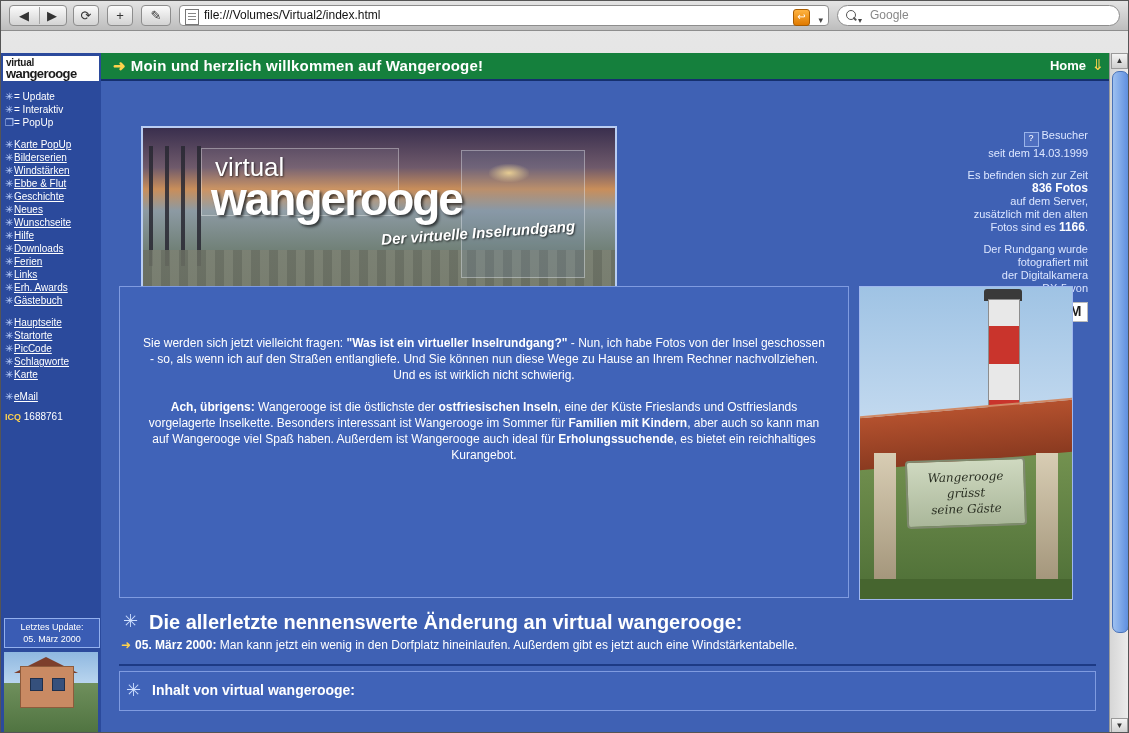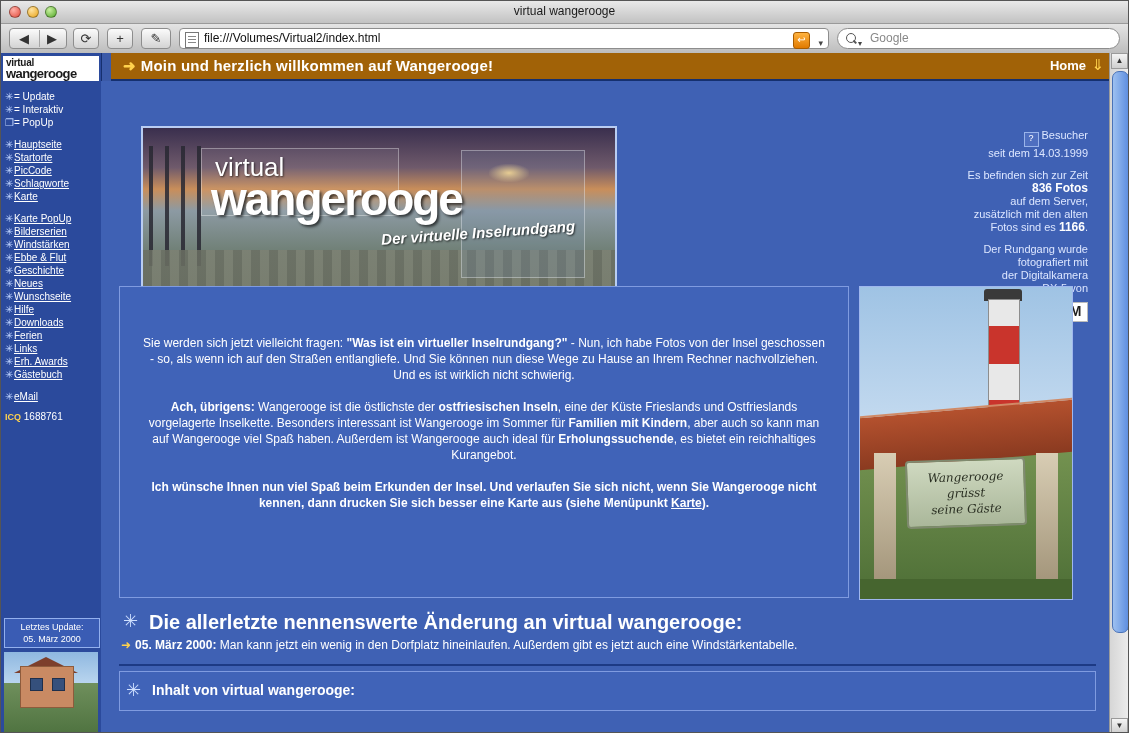--- a/index.html
+++ b/index.html
@@ -221,24 +221,23 @@
   #sidebar-photo .win {
     position: absolute; width: 11px; height: 11px;
     background: #35507c; border: 1px solid #1e2f4c;
   }
 
   
   #page-header {
     position: absolute;
     left: 100px; top: 0;
     right: 20px; height: 26px;
-    background: #a16207;
+    background: #15803d;
     border-bottom: 2px solid #15306f;
     color: #fff;
-    margin-left: 10px;
   }
   #header-title {
     position: absolute; left: 12px; top: 4px;
     font-size: 15px; font-weight: bold;
     letter-spacing: 0.2px;
   }
   #header-title .arrow { color: #ffd24d; margin-right: 5px; }
   #header-home {
     position: absolute; right: 24px; top: 5px;
     font-size: 13px; font-weight: bold;
@@ -492,26 +491,20 @@
     background: linear-gradient(90deg,#9dc0f0,#5f8fe0);
     border: 1px solid #4a73b8;
     border-radius: 7px;
   }
 </style>
 </head>
 <body>
 
 <div id="window">
 
-  <div id="titlebar">
-    <div class="traffic" id="tl-close"></div>
-    <div class="traffic" id="tl-min"></div>
-    <div class="traffic" id="tl-max"></div>
-    <div id="title-text">virtual wangerooge</div>
-  </div>
 
   <div id="toolbar">
     <div class="tb-btn" id="nav-back-fwd">
       <span class="arrow">◀</span><span class="sep"></span><span class="arrow">▶</span>
     </div>
     <div class="tb-btn" id="btn-reload">⟳</div>
     <div class="tb-btn" id="btn-add">+</div>
     <div class="tb-btn" id="btn-edit">✎</div>
 
     <div id="urlbar">
@@ -533,44 +526,44 @@
     <div id="sidebar">
       <div id="logo-box">
         <div id="logo-line1">virtual</div>
         <div id="logo-line2">wangerooge</div>
       </div>
 
       <div class="legend">
         <div><span class="mk">✳</span><span>= Update</span></div>
         <div><span class="mk">✳</span><span>= Interaktiv</span></div>
         <div><span class="mk">❐</span><span>= PopUp</span></div>
-      </div>
-
-      <div class="navgroup">
-        <div><span class="mk">✳</span><a href="#">Hauptseite</a></div>
-        <div><span class="mk">✳</span><a href="#">Startorte</a></div>
-        <div><span class="mk">✳</span><a href="#">PicCode</a></div>
-        <div><span class="mk">✳</span><a href="#">Schlagworte</a></div>
-        <div><span class="mk">✳</span><a href="#">Karte</a></div>
       </div>
 
       <div class="navgroup">
         <div><span class="mk">✳</span><a href="#">Karte PopUp</a></div>
         <div><span class="mk">✳</span><a href="#">Bilderserien</a></div>
         <div><span class="mk">✳</span><a href="#">Windstärken</a></div>
         <div><span class="mk">✳</span><a href="#">Ebbe &amp; Flut</a></div>
         <div><span class="mk">✳</span><a href="#">Geschichte</a></div>
         <div><span class="mk">✳</span><a href="#">Neues</a></div>
         <div><span class="mk">✳</span><a href="#">Wunschseite</a></div>
         <div><span class="mk">✳</span><a href="#">Hilfe</a></div>
         <div><span class="mk">✳</span><a href="#">Downloads</a></div>
         <div><span class="mk">✳</span><a href="#">Ferien</a></div>
         <div><span class="mk">✳</span><a href="#">Links</a></div>
         <div><span class="mk">✳</span><a href="#">Erh. Awards</a></div>
         <div><span class="mk">✳</span><a href="#">Gästebuch</a></div>
+      </div>
+
+      <div class="navgroup">
+        <div><span class="mk">✳</span><a href="#">Hauptseite</a></div>
+        <div><span class="mk">✳</span><a href="#">Startorte</a></div>
+        <div><span class="mk">✳</span><a href="#">PicCode</a></div>
+        <div><span class="mk">✳</span><a href="#">Schlagworte</a></div>
+        <div><span class="mk">✳</span><a href="#">Karte</a></div>
       </div>
 
       <div class="navgroup">
         <div><span class="mk">✳</span><a href="#">eMail</a></div>
       </div>
 
       <div id="icq-block">
         <span class="icqlabel">ICQ</span>
         <span class="icqnum">1688761</span>
       </div>
@@ -633,23 +626,20 @@
         </div>
       </div>
 
       <div id="welcome">
         <p>
           <span>Sie werden sich jetzt vielleicht fragen: </span><span class="hl">"Was ist ein virtueller Inselrundgang?"</span><span> - Nun, ich habe Fotos von der Insel geschossen - so, als wenn ich auf den Straßen entlangliefe. Und Sie können nun diese Wege zu Hause an Ihrem Rechner nachvollziehen. Und es ist wirklich nicht schwierig.</span>
         </p>
         <p>
           <span class="hl">Ach, übrigens:</span><span> Wangerooge ist die östlichste der </span><span class="hl">ostfriesischen Inseln</span><span>, eine der Küste Frieslands und Ostfrieslands vorgelagerte Inselkette. Besonders interessant ist Wangerooge im Sommer für </span><span class="hl">Familien mit Kindern</span><span>, aber auch so kann man auf Wangerooge viel Spaß haben. Außerdem ist Wangerooge auch ideal für </span><span class="hl">Erholungssuchende</span><span>, es bietet ein reichhaltiges Kurangebot.</span>
         </p>
-        <p class="hl">
-          <span>Ich wünsche Ihnen nun viel Spaß beim Erkunden der Insel. Und verlaufen Sie sich nicht, wenn Sie Wangerooge nicht kennen, dann drucken Sie sich besser eine Karte aus (siehe Menüpunkt </span><a href="#">Karte</a><span>).</span>
-        </p>
       </div>
 
       <div id="photo-panel">
         <div class="tower-top"></div>
         <div class="tower"></div>
         <div class="roofbig"></div>
         <div class="pillarL"></div>
         <div class="pillarR"></div>
         <div class="grass"></div>
         <div class="sign">

